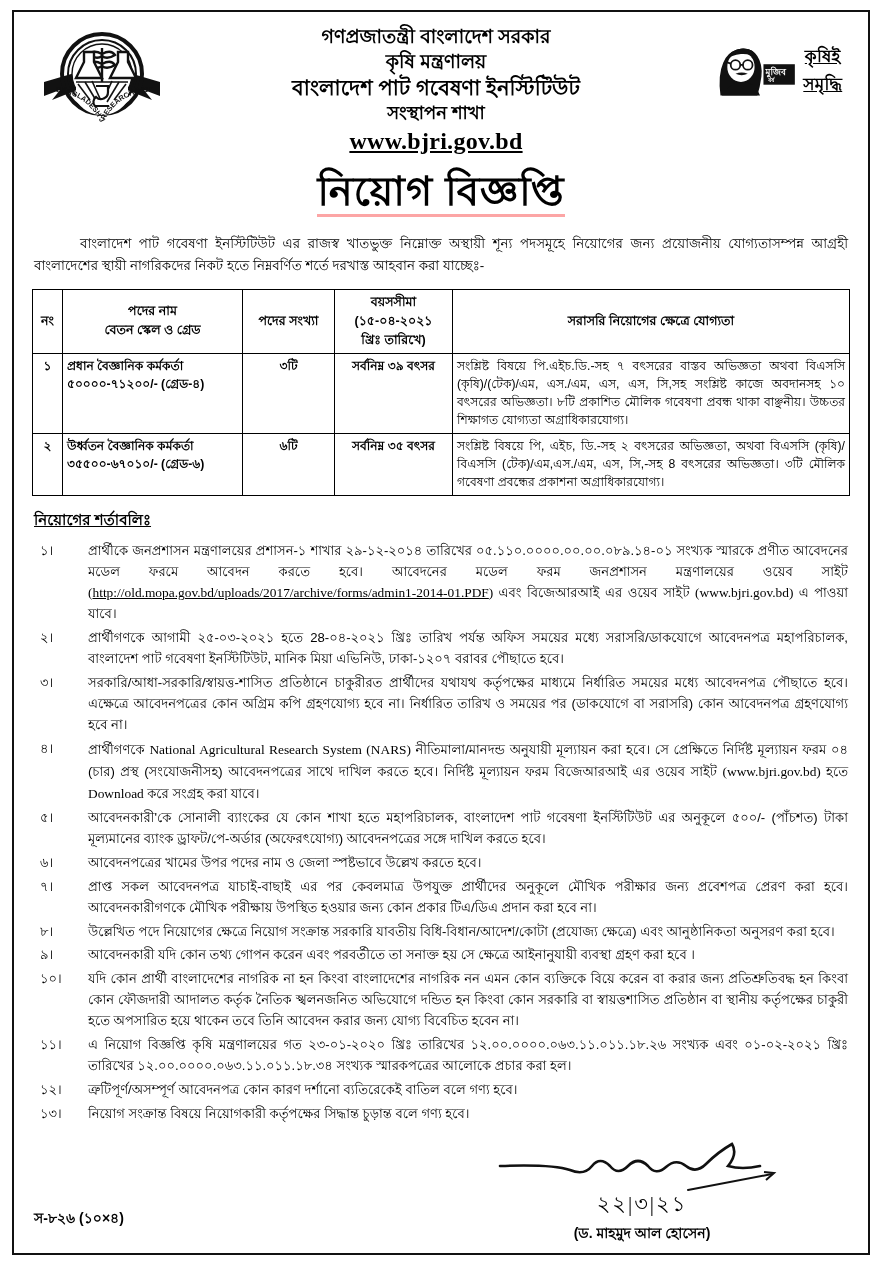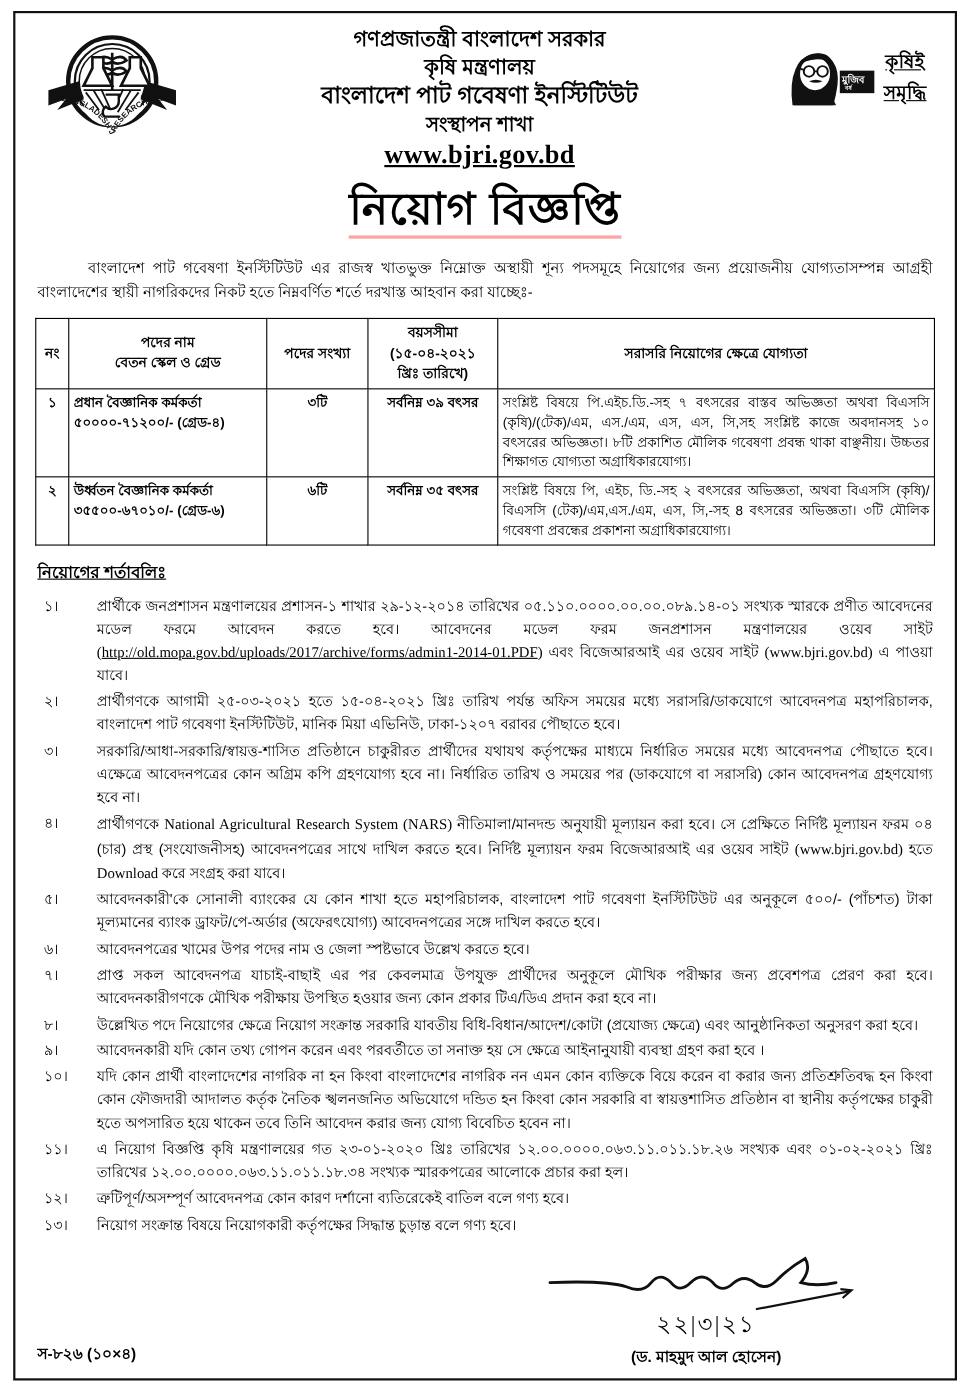--- a/index.html
+++ b/index.html
@@ -114,21 +114,21 @@
     font-family:"Liberation Sans","DejaVu Sans",sans-serif;
     font-size:14px; font-weight:bold; line-height:1.55;
   }
   .scribble { position:relative; height:62px; }
   .sig-date {
     font-family:"Liberation Serif","DejaVu Serif",serif;
     font-size:21px; font-weight:normal; letter-spacing:2px;
     margin-top:-10px; margin-bottom:2px;
   }
   .footer-code {
-    position:absolute; left:2px; bottom:4px;
+    position:absolute; left:2px; bottom:16px;
     font-family:"Liberation Sans","DejaVu Sans",sans-serif;
     font-size:14px; font-weight:bold;
   }
 </style>
 </head>
 <body>
 
 <div id="page">
   <div id="frame">
 
@@ -270,21 +270,21 @@
     </table>
 
     <div class="cond-head">নিয়োগের শর্তাবলিঃ</div>
     <ol class="conds">
         <li>
           <span class="cnum">১।</span>
           <span class="ctext"><span>প্রার্থীকে জনপ্রশাসন মন্ত্রণালয়ের প্রশাসন-১ শাখার ২৯-১২-২০১৪ তারিখের ০৫.১১০.০০০০.০০.০০.০৮৯.১৪-০১ সংখ্যক স্মারকে প্রণীত আবেদনের মডেল ফরমে আবেদন করতে হবে। আবেদনের মডেল ফরম জনপ্রশাসন মন্ত্রণালয়ের ওয়েব সাইট </span><span class="plain">(</span><span class="ulink">http://old.mopa.gov.bd/uploads/2017/archive/forms/admin1-2014-01.PDF</span><span class="plain">) </span><span>এবং বিজেআরআই এর ওয়েব সাইট </span><span class="plain">(www.bjri.gov.bd) </span><span>এ পাওয়া যাবে।</span></span>
         </li>
         <li>
           <span class="cnum">২।</span>
-          <span class="ctext"><span>প্রার্থীগণকে আগামী ২৫-০৩-২০২১ হতে ১৫-০৪-২০২১ খ্রিঃ তারিখ পর্যন্ত অফিস সময়ের মধ্যে সরাসরি/ডাকযোগে আবেদনপত্র মহাপরিচালক, বাংলাদেশ পাট গবেষণা ইনস্টিটিউট, মানিক মিয়া এভিনিউ, ঢাকা-১২০৭ বরাবর পৌছাতে হবে।</span></span>
+          <span class="ctext"><span>প্রার্থীগণকে আগামী ২৫-০৩-২০২১ হতে 28-০৪-২০২১ খ্রিঃ তারিখ পর্যন্ত অফিস সময়ের মধ্যে সরাসরি/ডাকযোগে আবেদনপত্র মহাপরিচালক, বাংলাদেশ পাট গবেষণা ইনস্টিটিউট, মানিক মিয়া এভিনিউ, ঢাকা-১২০৭ বরাবর পৌছাতে হবে।</span></span>
         </li>
         <li>
           <span class="cnum">৩।</span>
           <span class="ctext"><span>সরকারি/আধা-সরকারি/স্বায়ত্ত-শাসিত প্রতিষ্ঠানে চাকুরীরত প্রার্থীদের যথাযথ কর্তৃপক্ষের মাধ্যমে নির্ধারিত সময়ের মধ্যে আবেদনপত্র পৌছাতে হবে। এক্ষেত্রে আবেদনপত্রের কোন অগ্রিম কপি গ্রহণযোগ্য হবে না। নির্ধারিত তারিখ ও সময়ের পর (ডাকযোগে বা সরাসরি) কোন আবেদনপত্র গ্রহণযোগ্য হবে না।</span></span>
         </li>
         <li>
           <span class="cnum">৪।</span>
           <span class="ctext"><span>প্রার্থীগণকে </span><span class="plain">National Agricultural Research System (NARS) </span><span>নীতিমালা/মানদন্ড অনুযায়ী মূল্যায়ন করা হবে। সে প্রেক্ষিতে নির্দিষ্ট মূল্যায়ন ফরম ০৪ (চার) প্রস্থ (সংযোজনীসহ) আবেদনপত্রের সাথে দাখিল করতে হবে। নির্দিষ্ট মূল্যায়ন ফরম বিজেআরআই এর ওয়েব সাইট </span><span class="plain">(www.bjri.gov.bd) </span><span>হতে </span><span class="plain">Download </span><span>করে সংগ্রহ করা যাবে।</span></span>
         </li>
         <li>

